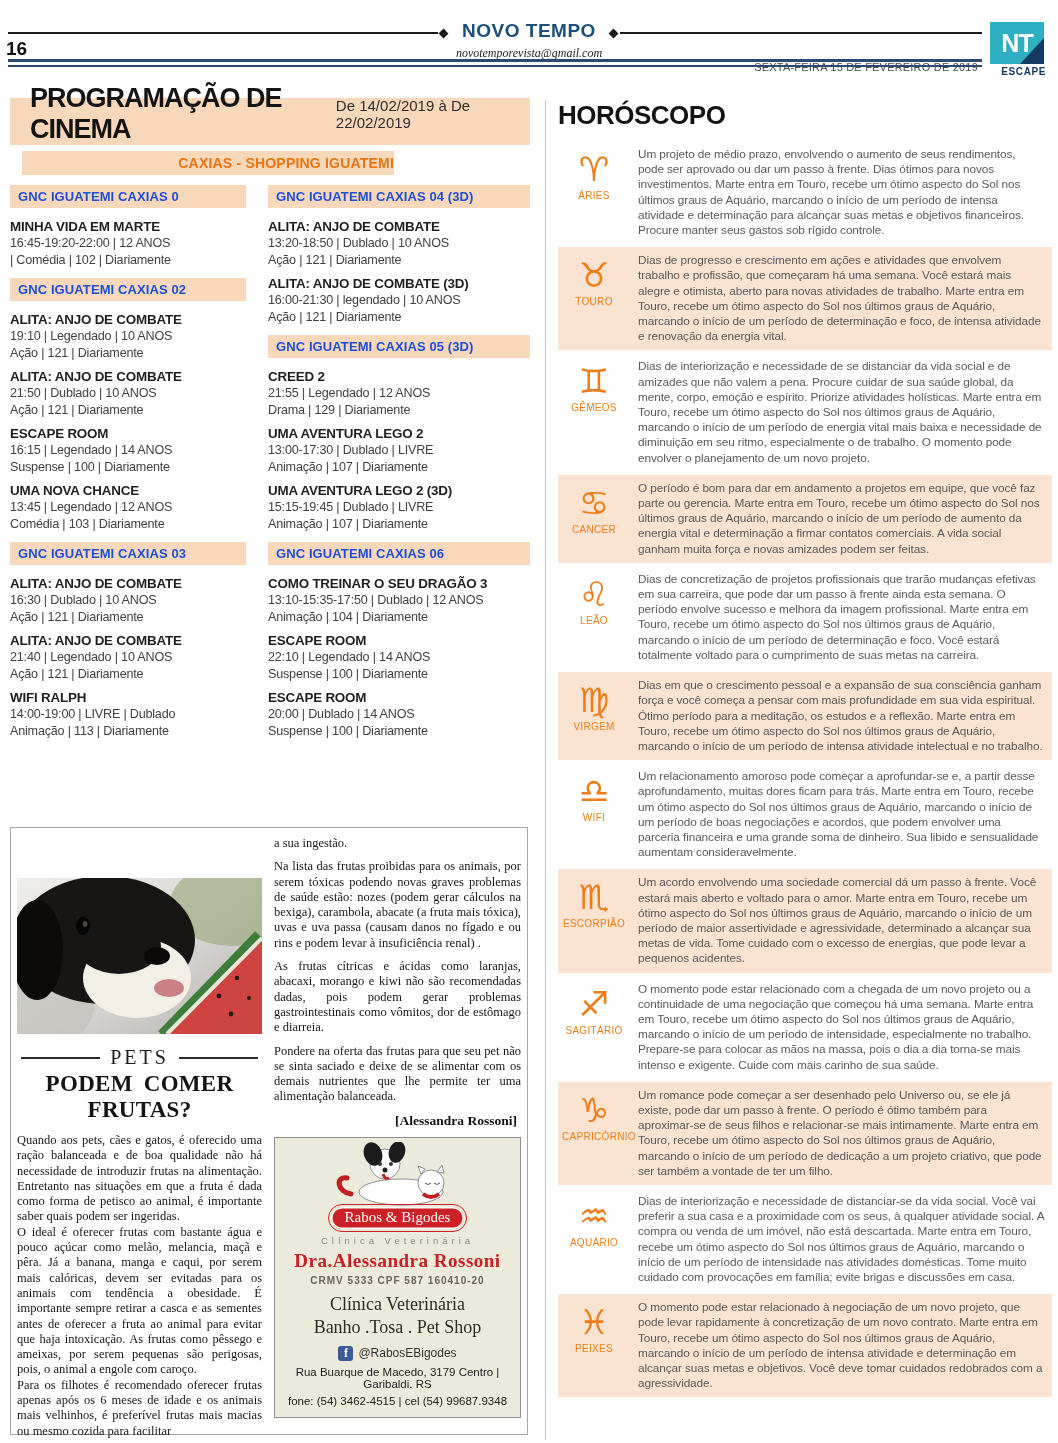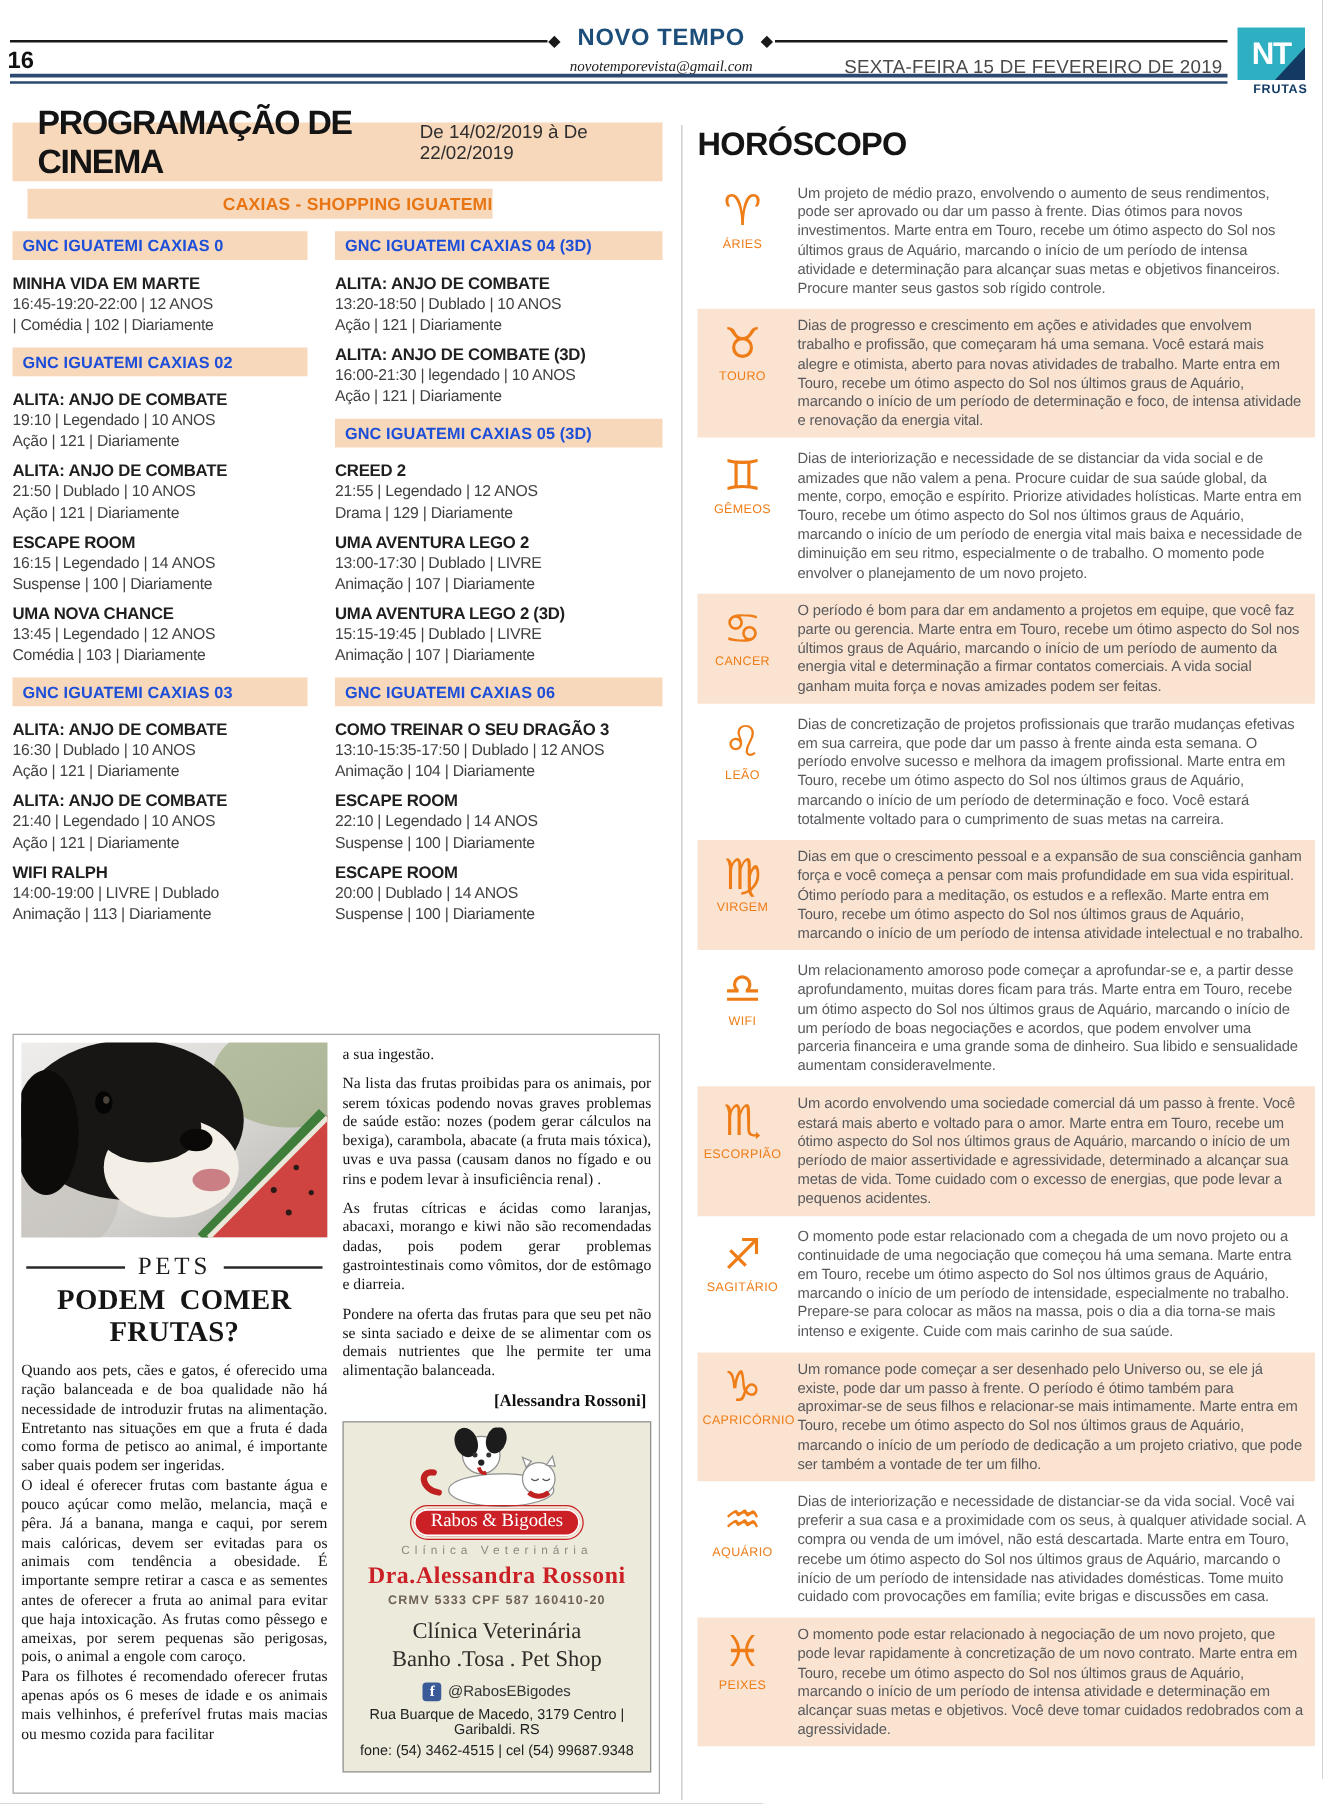--- a/index.html
+++ b/index.html
@@ -10,21 +10,21 @@
   
   .pageno { position:absolute; left:6px; top:38px; font-size:19px; font-weight:bold; color:#111; }
   .rule-left  { position:absolute; left:8px;  top:32px; width:430px; height:2px; background:#1a1a1a; }
   .rule-right { position:absolute; left:620px; top:32px; width:362px; height:2px; background:#1a1a1a; }
   .diamond { position:absolute; width:7px; height:7px; background:#1a1a1a; transform:rotate(45deg); top:30px; }
   .d1 { left:440px; } .d2 { left:610px; }
   .masthead { position:absolute; left:429px; top:20px; width:200px; text-align:center;
               font-size:19px; font-weight:bold; letter-spacing:.5px; color:#1d4e79; }
   .email { position:absolute; left:429px; top:46px; width:200px; text-align:center;
            font-family:"Liberation Serif",serif; font-style:italic; font-size:12px; color:#222; }
-  .issue-date { position:absolute; right:80px; top:45px; font-size:15px; color:#4a4a4a; letter-spacing:.2px; }
+  .issue-date { position:absolute; right:80px; top:61px; font-size:11px; color:#4a4a4a; letter-spacing:.2px; }
   .double-rule { position:absolute; left:8px; top:59px; width:974px; height:8px;
                  border-top:3px solid #2c4a70; border-bottom:2px solid #2c4a70; }
   .nt-logo { position:absolute; left:990px; top:22px; width:56px; }
   .nt-sq { position:relative; width:54px; height:42px; background:#2fb0c2; color:#fff;
            font-weight:bold; font-size:25px; display:flex; align-items:center; justify-content:center;
            letter-spacing:-1px; overflow:hidden; }
   .nt-tri { position:absolute; right:0; bottom:0; width:24px; height:26px; background:#123a63;
             clip-path:polygon(100% 0,100% 100%,0 100%); }
   .nt-weekend { margin-top:2px; text-align:right; font-size:10px; font-weight:bold; color:#123a63; letter-spacing:.6px; }
 
@@ -44,21 +44,21 @@
             padding:4px 8px; margin:10px 0 10px; letter-spacing:.1px; }
   .secbar:first-child { margin-top:2px; }
   .movie { margin-bottom:7px; }
   .mtitle { font-size:13.4px; font-weight:bold; line-height:17px; letter-spacing:-.2px; color:#1f1f1f; }
   .mline  { font-size:12.6px; line-height:16.5px; letter-spacing:-.2px; color:#414144; }
 
   
   .article-box { position:absolute; left:10px; top:827px; width:518px; height:608px;
                  border:1px solid #a8a8a8; padding:6px; display:flex; gap:12px;
                  font-family:"Liberation Serif",serif; }
-  .art-left { width:245px; }
+  .art-left { width:245px;margin-top:44px; }
   .photo { display:block; width:245px; height:156px; }
   .kicker-row { display:flex; align-items:center; gap:10px; margin:12px 4px 2px; }
   .kline { flex:1; height:2px; background:#2a2a2a; }
   .kicker { font-size:20px; letter-spacing:3px; color:#1d1d1d; }
   .art-title { text-align:center; font-size:23px; font-weight:600; word-spacing:5px;
                letter-spacing:.3px; margin:2px 0 10px; color:#151515; }
   .art-body p { font-size:12.5px; line-height:15.3px; text-align:justify; color:#161616; }
   .art-right { flex:1; padding-top:2px; }
   .art-right p { font-size:12.5px; line-height:15.3px; text-align:justify; color:#161616; margin-bottom:8px; }
   .author { text-align:right; font-weight:bold; font-size:13.5px; margin:8px 4px 8px 0; color:#111; }
@@ -106,21 +106,21 @@
   <div class="diamond d2"></div>
   <div class="rule-right"></div>
   <div class="email">novotemporevista@gmail.com</div>
   <div class="issue-date">SEXTA-FEIRA 15 DE FEVEREIRO DE 2019</div>
   <div class="double-rule"></div>
   <div class="nt-logo">
     <div class="nt-sq">
       <span>NT</span>
       <div class="nt-tri"></div>
     </div>
-    <div class="nt-weekend">FRUTAS</div>
+    <div class="nt-weekend">ESCAPE</div>
   </div>
 
   <div class="divider-v"></div>
 
   <section class="cinema">
     <div class="cine-head">
       <h1>PROGRAMAÇÃO DE CINEMA</h1>
       <div class="cine-range">De 14/02/2019 à De 22/02/2019</div>
     </div>
     <div class="venue">CAXIAS - SHOPPING IGUATEMI</div>

